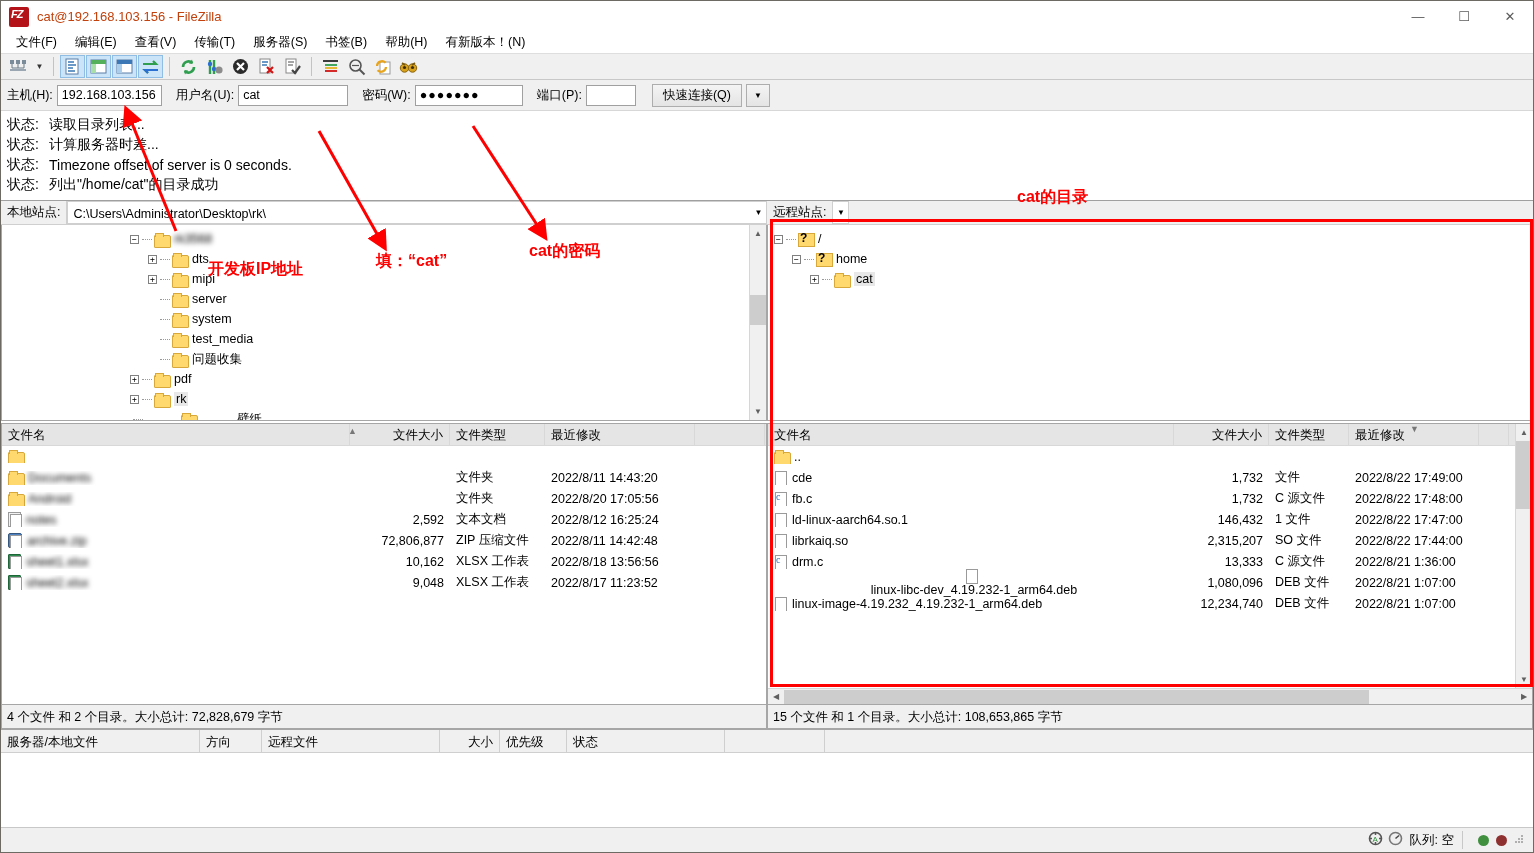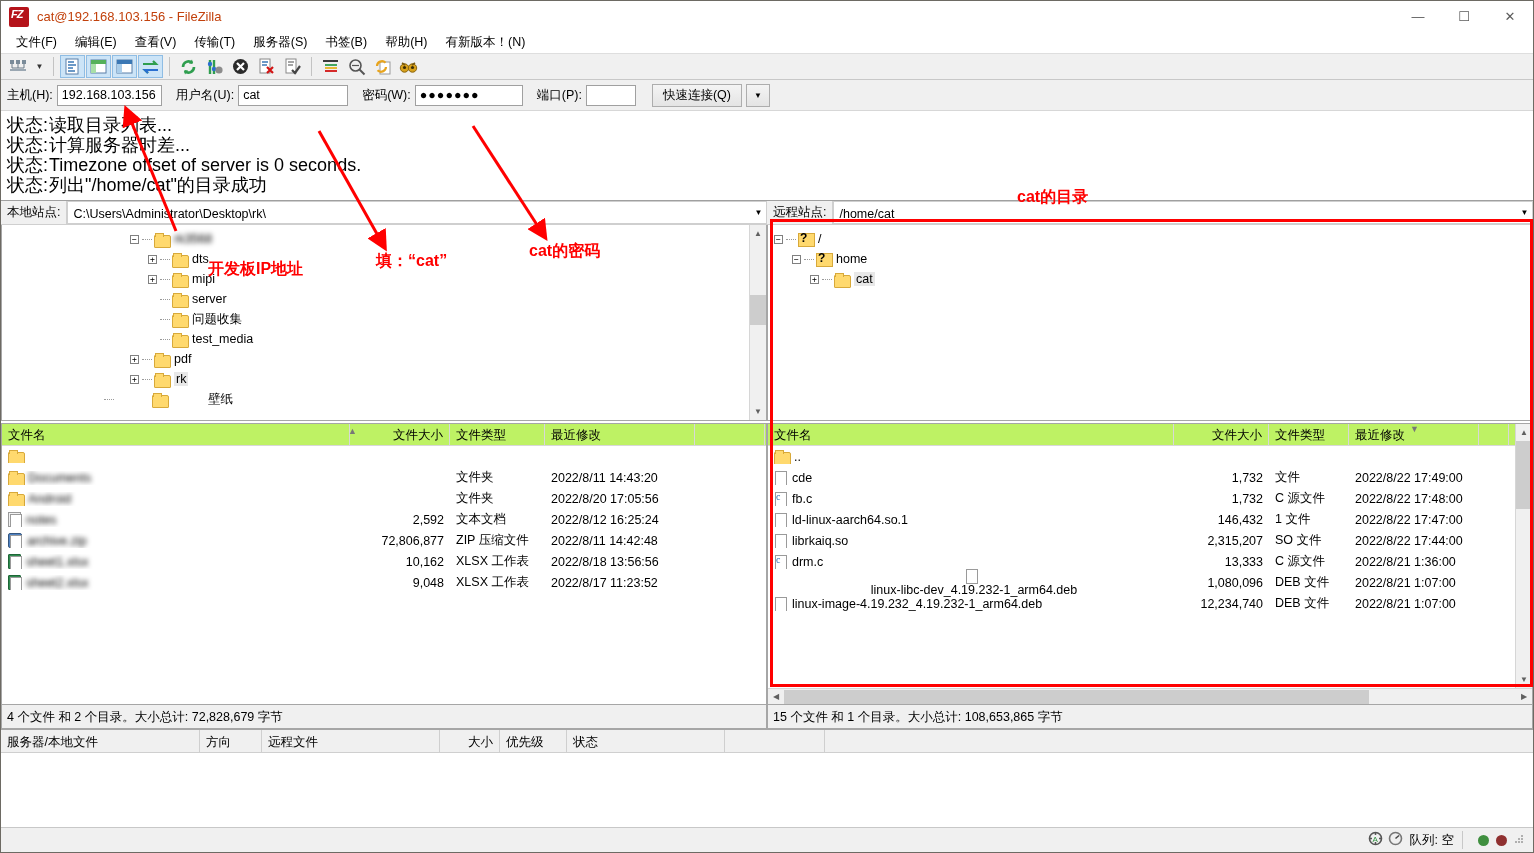--- a/index.html
+++ b/index.html
@@ -38,21 +38,21 @@
   .qc-label { font-size:12.5px; }
   .qc-input { height:21px; border:1px solid #a0a0a0; background:#fff; padding:0 4px; font-size:12.5px;
               font-family:"Liberation Sans",sans-serif; line-height:19px; outline:none;}
   .qc-btn { height:23px; min-width:90px; border:1px solid #adadad; background:linear-gradient(#f4f4f4,#e4e4e4);
             font-size:12.5px; font-family:"Liberation Sans",sans-serif; cursor:default; }
   .qc-drop { width:24px; height:23px; border:1px solid #adadad; background:linear-gradient(#f4f4f4,#e4e4e4);
              display:flex; align-items:center; justify-content:center; font-size:8px;}
 
   
   .logpane { height:91px; background:#fff; border-top:1px solid #d7d7d7; border-bottom:1px solid #a0a0a0; padding:4px 0 0 6px; overflow:hidden; }
-  .logrow { display:flex; height:20px; align-items:center; font-size:18px;}
+  .logrow { display:flex; height:20px; align-items:center; font-size:14px;}
   .logrow .k { width:42px; flex:none; }
   .logrow .v { }
 
   
   .panes { display:flex; height:528px; }
   .pane { width:767px; position:relative; }
   .pane.right { border-left:0px; }
 
   .sitebar { height:24px; background:#f0f0f0; display:flex; align-items:stretch; border-bottom:1px solid #cfcfcf;}
   .sitebar .lbl { padding:3px 6px 0 6px; font-size:12.5px; background:#f0f0f0; border-right:1px solid #cfcfcf;}
@@ -75,21 +75,21 @@
   .qmark:before { content:""; position:absolute; left:0; top:1px; width:15px; height:12px; background:#ffd96e; border:1px solid #d8a93a;}
   .qmark:after { content:"?"; position:absolute; left:2px; top:-1px; font-size:12px; font-weight:bold; color:#000; font-family:"Liberation Sans",sans-serif;}
   .tlabel { white-space:nowrap; }
   .tlabel.sel { background:#e8e8e8; padding:0 2px;}
   .vscroll { position:absolute; right:0; top:0; width:17px; bottom:0; background:#f0f0f0; border-left:1px solid #d6d6d6;}
   .vscroll .up,.vscroll .dn { height:17px; display:flex; align-items:center; justify-content:center; font-size:8px; color:#606060;}
   .vscroll .dn { position:absolute; bottom:0; left:0; right:0;}
   .vscroll .thumb { position:absolute; left:0; width:17px; background:#cdcdcd; }
 
   .listpane { position:absolute; left:0; right:0; bottom:0; top:222px; background:#fff; border:1px solid #a6a6a6; overflow:hidden;}
-  .lhead { height:22px; background:#bef264; border-bottom:1px solid #d8d8d8; display:flex; font-size:12.5px; position:relative;}
+  .lhead { height:22px; background:#e5e5e5; border-bottom:1px solid #d8d8d8; display:flex; font-size:12.5px; position:relative;}
   .lhead .c { border-right:1px solid #d8d8d8; padding:3px 6px 0 6px; position:relative; white-space:nowrap;}
   .lhead .c.num { text-align:right; }
   .rows { font-size:12.5px; }
   .row { height:21px; display:flex; align-items:center; }
   .row .name { display:flex; align-items:center; padding-left:6px; overflow:hidden; white-space:nowrap;}
   .row .size { text-align:right; padding-right:6px; }
   .row .type { padding-left:6px; }
   .row .mod { padding-left:6px; }
   .fileicon { width:13px; height:15px; flex:none; margin-right:5px; position:relative;}
   .fileicon:before{ content:""; position:absolute; left:1px; top:1px; width:10px; height:13px; background:#fff; border:1px solid #9a9a9a;}
@@ -319,41 +319,47 @@
             <div class="tnode" style="padding-left: 146px;">
               <span class="expander none"></span>
               <span class="dotted"></span>
               <span class="folder"></span>
               <span class="tlabel">server</span>
             </div>
             <div class="tnode" style="padding-left: 146px;">
               <span class="expander none"></span>
               <span class="dotted"></span>
               <span class="folder"></span>
-              <span class="tlabel">问题收集</span>
+              <span class="tlabel">system</span>
             </div>
             <div class="tnode" style="padding-left: 146px;">
               <span class="expander none"></span>
               <span class="dotted"></span>
               <span class="folder"></span>
               <span class="tlabel">test_media</span>
             </div>
+            <div class="tnode" style="padding-left: 146px;">
+              <span class="expander none"></span>
+              <span class="dotted"></span>
+              <span class="folder"></span>
+              <span class="tlabel">问题收集</span>
+            </div>
             <div class="tnode" style="padding-left: 128px;">
               <span class="expander">+</span>
               <span class="dotted"></span>
               <span class="folder"></span>
               <span class="tlabel">pdf</span>
             </div>
             <div class="tnode" style="padding-left: 128px;">
               <span class="expander">+</span>
               <span class="dotted"></span>
               <span class="folder"></span>
               <span class="tlabel sel">rk</span>
             </div>
-            <div class="tnode" style="padding-left: 54px; gap: 36px;">
+            <div class="tnode" style="padding-left: 83px; gap: 36px;">
               <span class="expander none"></span>
               <span class="dotted"></span>
               <span class="folder"></span>
               <span class="tlabel">壁纸</span>
             </div>
           </div>
         <div class="vscroll">
           <div class="up">▲</div>
           <div class="thumb" style="top:70px;height:30px"></div>
           <div class="dn">▼</div>
@@ -434,21 +440,20 @@
               <div class="mod" style="width: 150px;">2022/8/17 11:23:52</div>
             </div>
           </div>
         <div class="statusline">4 个文件 和 2 个目录。大小总计: 72,828,679 字节</div>
       </div>
     </div>
 
     <div class="pane right">
       <div class="sitebar">
         <div class="lbl">远程站点:</div>
-        <div class="val">/home/cat</div>
         <div class="arrow">▼</div>
       </div>
 
       <div class="treepane">
         <div class="tree" id="remote-tree">
             <div class="tnode" style="padding-left: 6px;">
               <span class="expander">−</span>
               <span class="dotted"></span>
               <span class="qmark"></span>
               <span class="tlabel">/</span>

